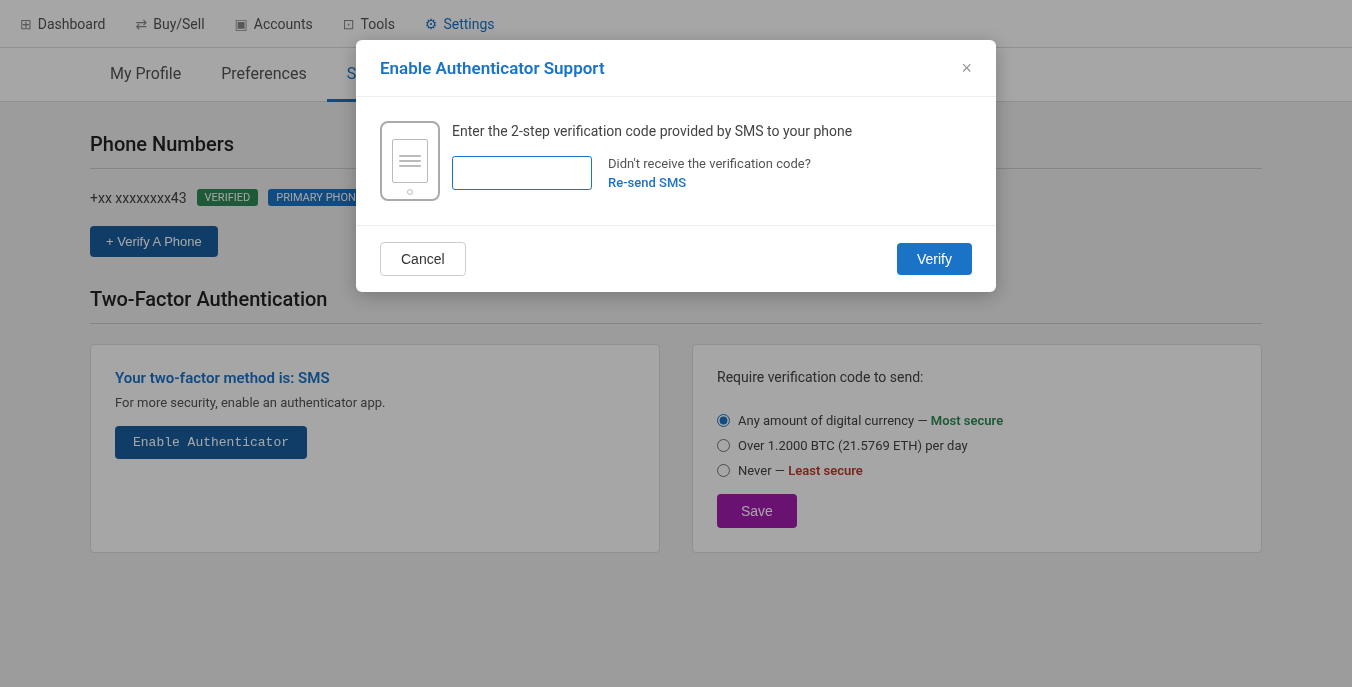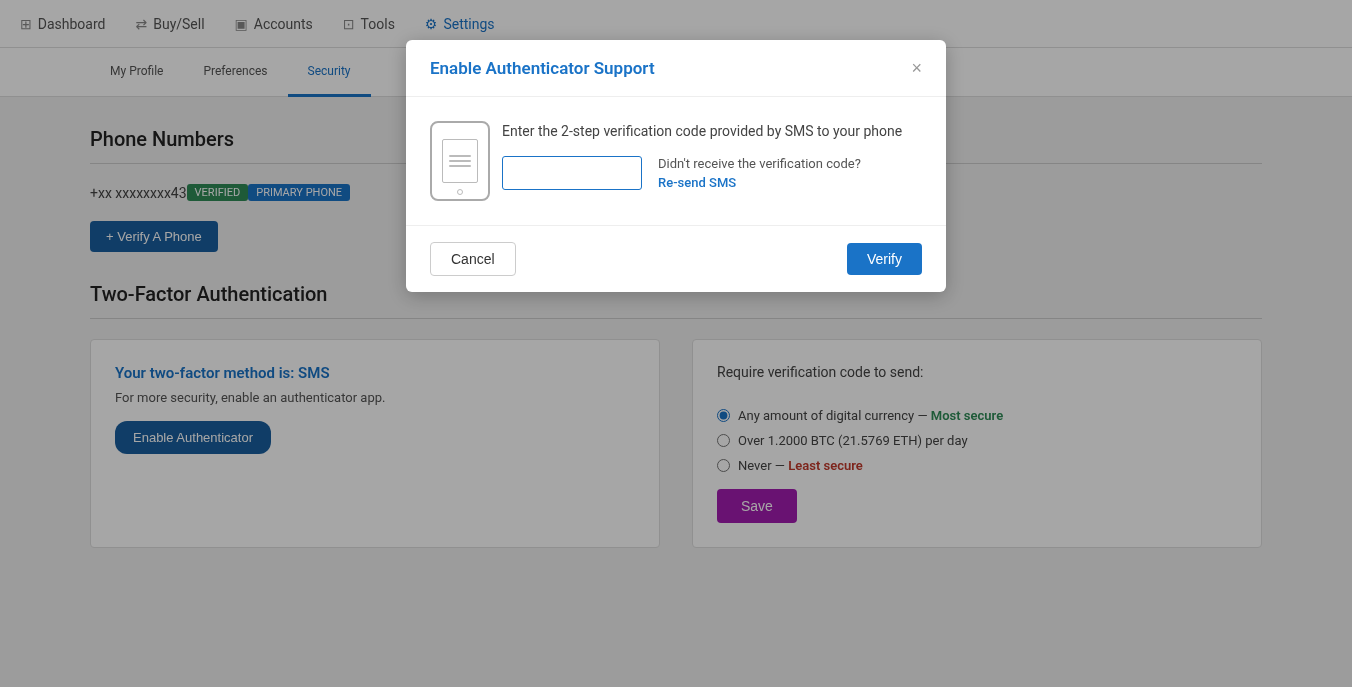--- a/index.html
+++ b/index.html
@@ -45,21 +45,21 @@
     
     .tabs-container {
       background: #fff;
       border-bottom: 1px solid #ddd;
       display: flex;
       padding: 0 90px;
     }
     .tab {
       padding: 16px 20px;
       cursor: pointer;
-      font-size: 12px;
+      font-size: 16px;
       color: #555;
       border-bottom: 3px solid transparent;
       margin-bottom: -1px;
       text-align: center;
     }
     .tab.active {
       color: #1a73c7;
       border-bottom: 3px solid #1a73c7;
     }
 
@@ -80,20 +80,21 @@
     .section-divider {
       border: none;
       border-top: 1px solid #ccc;
       margin-bottom: 20px;
     }
 
     
     .phone-row {
       display: flex;
       align-items: center;
+      gap: 10px;
       margin-bottom: 20px;
     }
     .phone-number {
       color: #444;
       font-size: 14px;
     }
     .badge {
       padding: 2px 8px;
       border-radius: 3px;
       font-size: 11px;
@@ -144,23 +145,24 @@
       padding: 9px 24px;
       border-radius: 4px;
       cursor: pointer;
       font-size: 14px;
     }
     .btn-enable-auth {
       background: #1a5f9e;
       color: #fff;
       border: none;
       padding: 9px 18px;
-      border-radius: 12px;
+      border-radius: 4px;
       cursor: pointer;
       font-size: 13px;
+      font-family: Liberation Mono, monospace;
     }
 
     
     .two-factor-container {
       display: flex;
       gap: 32px;
       margin-top: 20px;
     }
     .two-factor-left {
       background: #fff;
@@ -219,21 +221,21 @@
       background: rgba(0,0,0,0.35);
       display: flex;
       align-items: flex-start;
       justify-content: center;
       padding-top: 40px;
       z-index: 100;
     }
     .modal {
       background: #fff;
       border-radius: 6px;
-      width: 540px;
+      width: 640px;
       box-shadow: 0 4px 20px rgba(0,0,0,0.25);
       overflow: hidden;
     }
     .modal-header {
       padding: 18px 24px;
       border-bottom: 1px solid #eee;
       display: flex;
       justify-content: space-between;
       align-items: center;
     }

